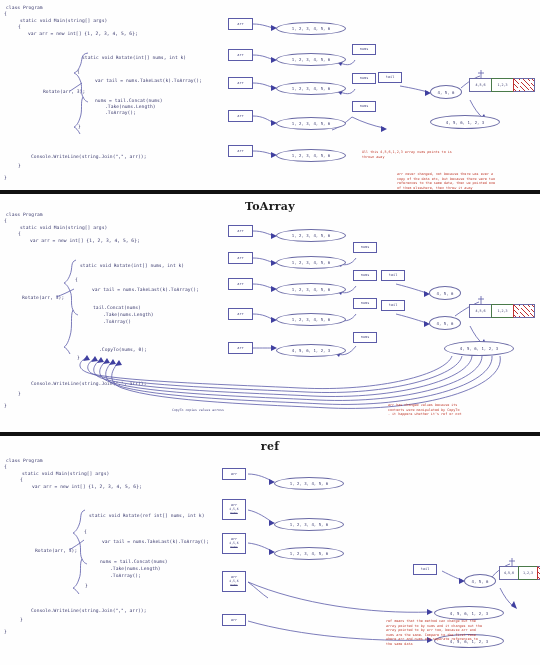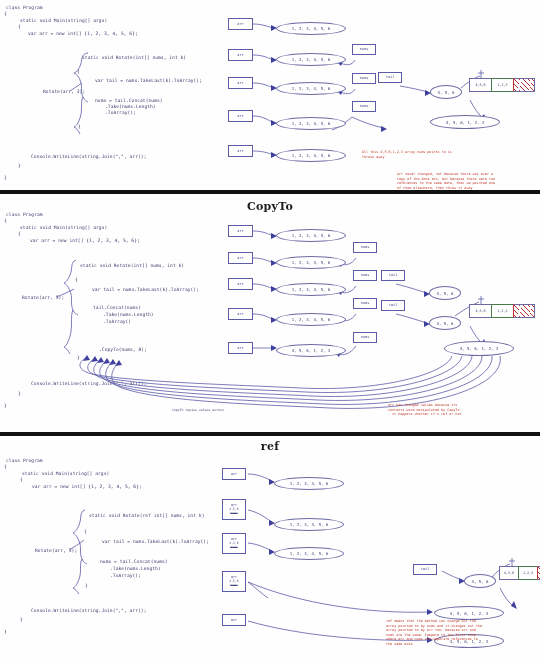--- a/index.html
+++ b/index.html
@@ -186,21 +186,21 @@
   <div class="note" style="left:397px;top:172px;width:145px;">arr never changed, not because there was ever a
 copy of the data etc, but because there were two
 references to the same data, then we pointed one
 of them elsewhere, then threw it away</div>
 </div>
 
 <div class="divider" id="divider-1"></div>
 
 <div class="panel" id="panel-copyto">
 
-  <div class="section-title" style="top:4px;">CopyTo</div>
+  <div class="section-title" style="top:4px;">ToArray</div>
 
   <div class="code" style="left:6px;top:17px;">class Program</div>
   <div class="code" style="left:4px;top:23px;">{</div>
   <div class="code" style="left:20px;top:30px;">static void Main(string[] args)</div>
   <div class="code" style="left:18px;top:36px;">{</div>
   <div class="code" style="left:30px;top:43px;">var arr = new int[] {1, 2, 3, 4, 5, 6};</div>
 
   <div class="code" style="left:80px;top:68px;">static void Rotate(int[] nums, int k)</div>
   <div class="code" style="left:75px;top:82px;">{</div>
   <div class="code" style="left:92px;top:92px;">var tail = nums.TakeLast(k).ToArray();</div>

